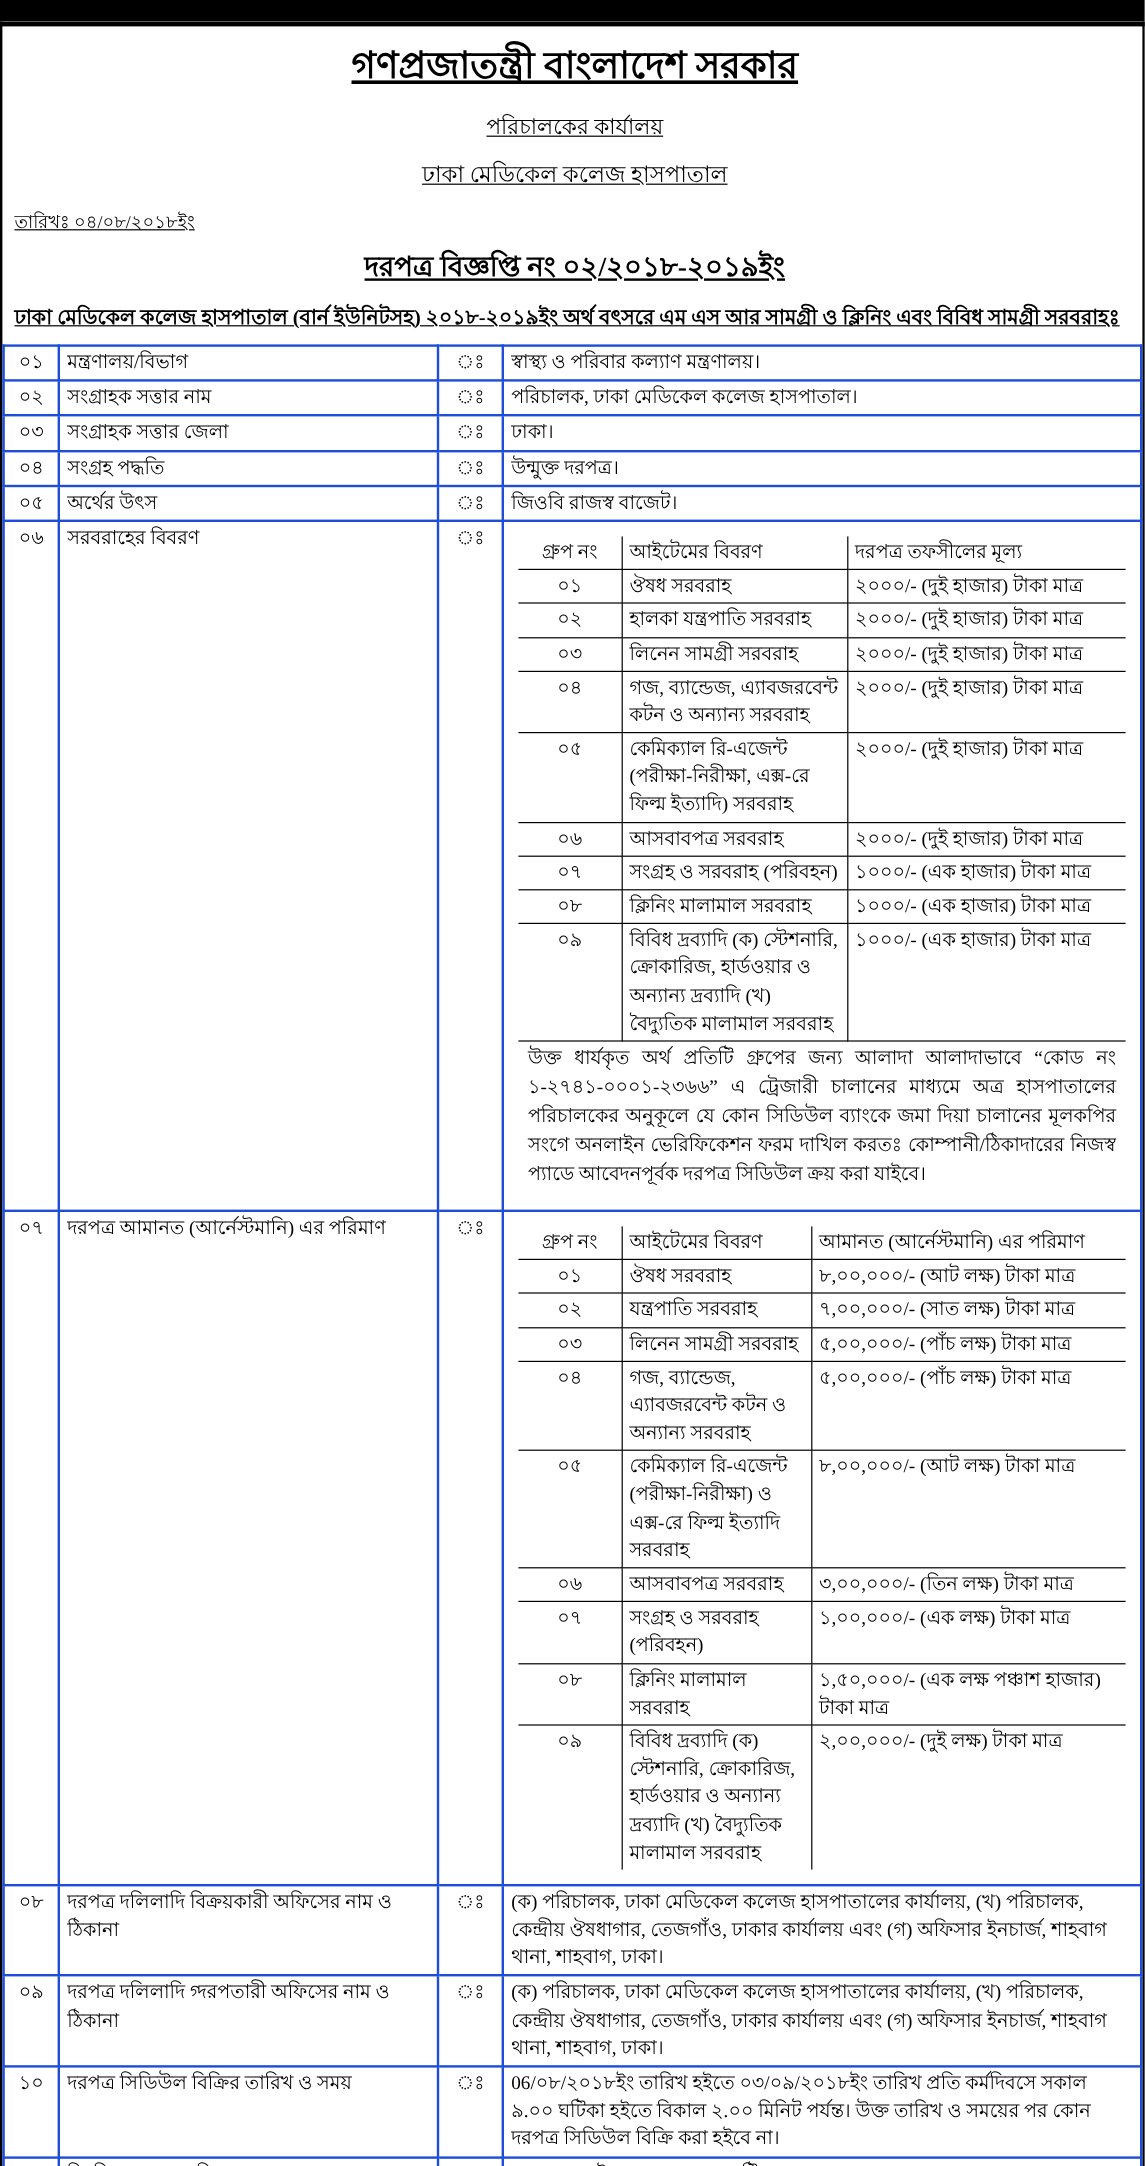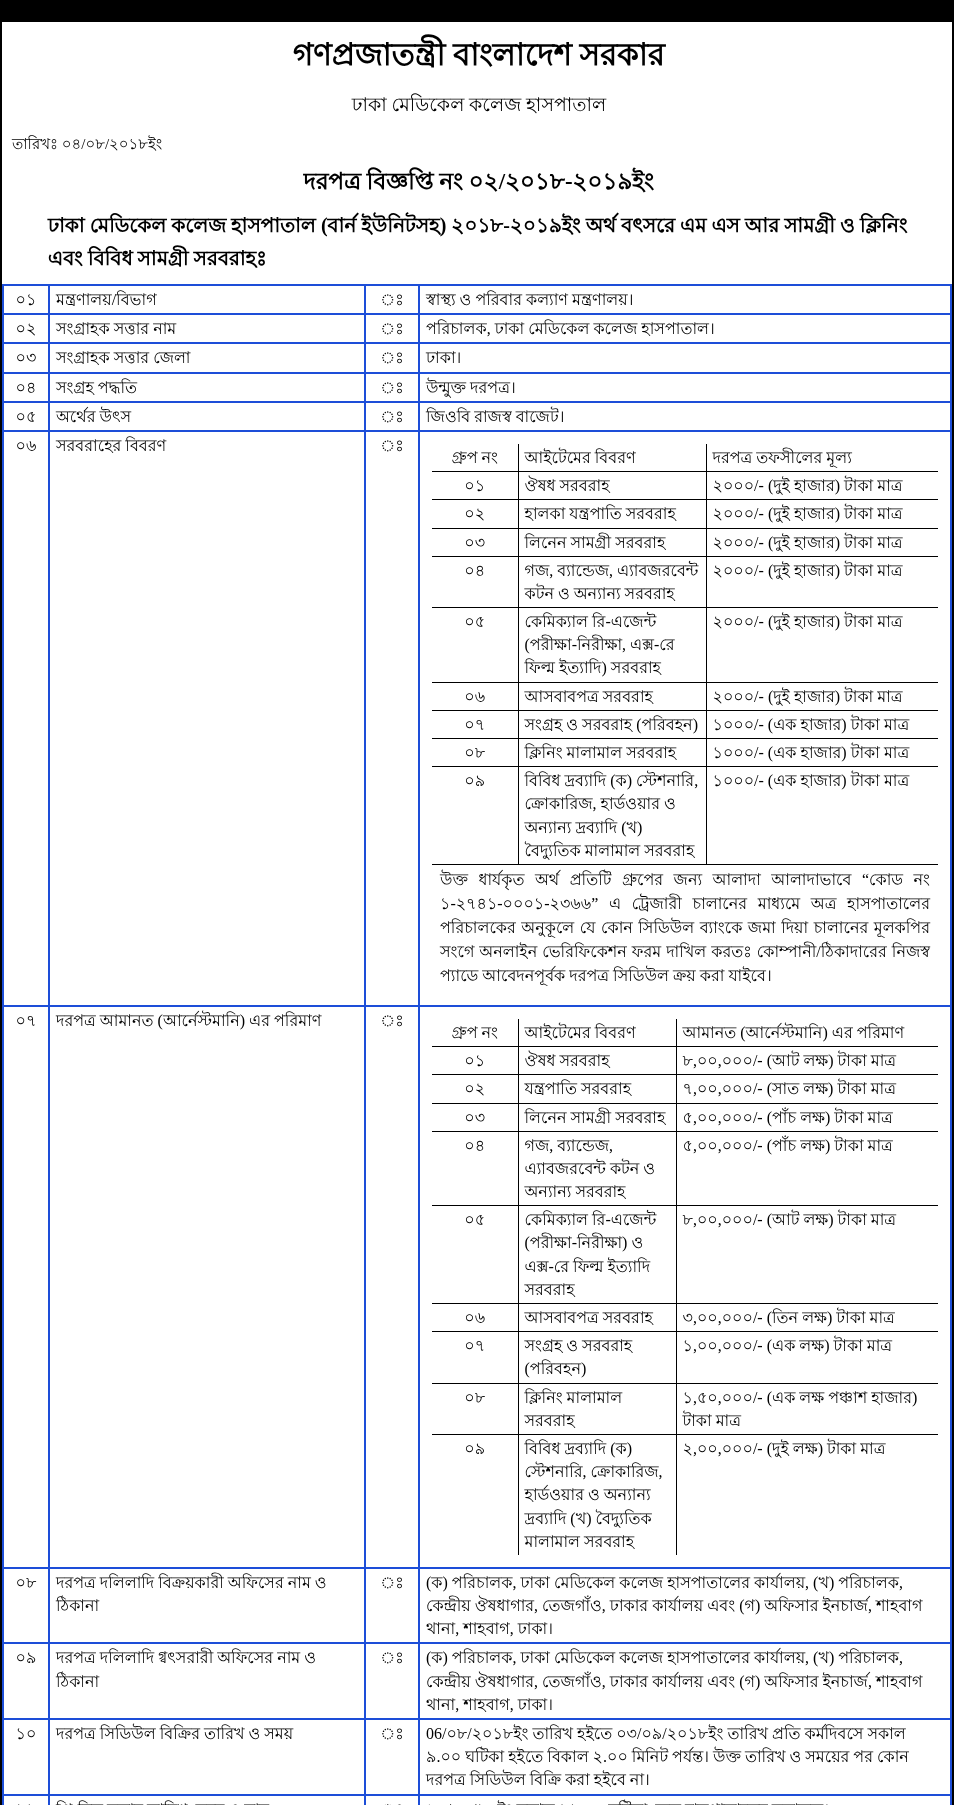--- a/index.html
+++ b/index.html
@@ -16,29 +16,29 @@
   .page {
     background:#fff;
     border-top:4px solid #000;
     border-left:2px solid #000;
     border-right:2px solid #000;
     min-height:1736px;
     padding:0;
     position:relative;
   }
   
-  .hdr { padding:6px 6px 4px 10px; }
+  .hdr { padding:6px 6px 4px 10px;text-decoration:underline; }
   .govt  { text-align:center; font-size:31px; font-weight:700; margin-top:2px; }
   .office{ text-align:center; font-size:18px; margin-top:10px; }
   .org   { text-align:center; font-size:19px; margin-top:8px; }
   .memo-row { display:flex; justify-content:space-between; align-items:flex-end;
               font-size:15px; margin-top:10px; }
   .notice-title { text-align:center; font-size:34px; font-weight:700; margin-top:4px; }
   .notice-no    { text-align:center; font-size:23px; font-weight:700; margin-top:6px; }
-  .subject      { font-size:20px; font-weight:700; margin-top:8px;margin-left:36px; }
+  .subject      { font-size:17px; font-weight:700; margin-top:8px; }
   
   table.main { width:100%; border-collapse:collapse; table-layout:fixed; margin-top:4px; }
   table.main > tbody > tr > td { border:2px solid #1d4ed8; vertical-align:top;
                                  font-size:16px; line-height:1.45; padding:2px 6px; }
   td.sl    { text-align:center; padding-left:2px; padding-right:2px; }
   td.colon { text-align:center; }
   col.c-sl    { width:46px; }
   col.c-label { width:316px; }
   col.c-colon { width:54px; }
   td.nest-cell { padding:12px !important; }
@@ -58,20 +58,21 @@
 </head>
 <body>
 
 <div class="screen">
   <div class="bar top"></div>
 
   <div class="page">
 
     <div class="hdr">
       <div class="govt">গণপ্রজাতন্ত্রী বাংলাদেশ সরকার</div>
+      <div class="office">পরিচালকের কার্যালয়</div>
       <div class="org">ঢাকা মেডিকেল কলেজ হাসপাতাল</div>
       <div class="memo-row">
         <span>তারিখঃ ০৪/০৮/২০১৮ইং</span>
       </div>
       <div class="notice-no">দরপত্র বিজ্ঞপ্তি নং ০২/২০১৮-২০১৯ইং</div>
       <div class="subject">ঢাকা মেডিকেল কলেজ হাসপাতাল (বার্ন ইউনিটসহ) ২০১৮-২০১৯ইং অর্থ বৎসরে এম এস আর সামগ্রী ও ক্লিনিং এবং বিবিধ সামগ্রী সরবরাহঃ</div>
     </div>
 
     <table class="main">
       <colgroup>
@@ -254,21 +255,21 @@
 
         <tr>
           <td class="sl">০৮</td>
           <td>দরপত্র দলিলাদি বিক্রয়কারী অফিসের নাম ও ঠিকানা</td>
           <td class="colon">ঃ</td>
           <td>(ক) পরিচালক, ঢাকা মেডিকেল কলেজ হাসপাতালের কার্যালয়, (খ) পরিচালক, কেন্দ্রীয় ঔষধাগার, তেজগাঁও, ঢাকার কার্যালয় এবং (গ) অফিসার ইনচার্জ, শাহবাগ থানা, শাহবাগ, ঢাকা।</td>
         </tr>
 
         <tr>
           <td class="sl">০৯</td>
-          <td>দরপত্র দলিলাদি গ্বৎসরারী অফিসের নাম ও ঠিকানা</td>
+          <td>দরপত্র দলিলাদি গ্দরপতারী অফিসের নাম ও ঠিকানা</td>
           <td class="colon">ঃ</td>
           <td>(ক) পরিচালক, ঢাকা মেডিকেল কলেজ হাসপাতালের কার্যালয়, (খ) পরিচালক, কেন্দ্রীয় ঔষধাগার, তেজগাঁও, ঢাকার কার্যালয় এবং (গ) অফিসার ইনচার্জ, শাহবাগ থানা, শাহবাগ, ঢাকা।</td>
         </tr>
 
         <tr>
           <td class="sl">১০</td>
           <td>দরপত্র সিডিউল বিক্রির তারিখ ও সময়</td>
           <td class="colon">ঃ</td>
           <td>06/০৮/২০১৮ইং তারিখ হইতে ০৩/০৯/২০১৮ইং তারিখ প্রতি কর্মদিবসে সকাল ৯.০০ ঘটিকা হইতে বিকাল ২.০০ মিনিট পর্যন্ত। উক্ত তারিখ ও সময়ের পর কোন দরপত্র সিডিউল বিক্রি করা হইবে না।</td>
         </tr>

